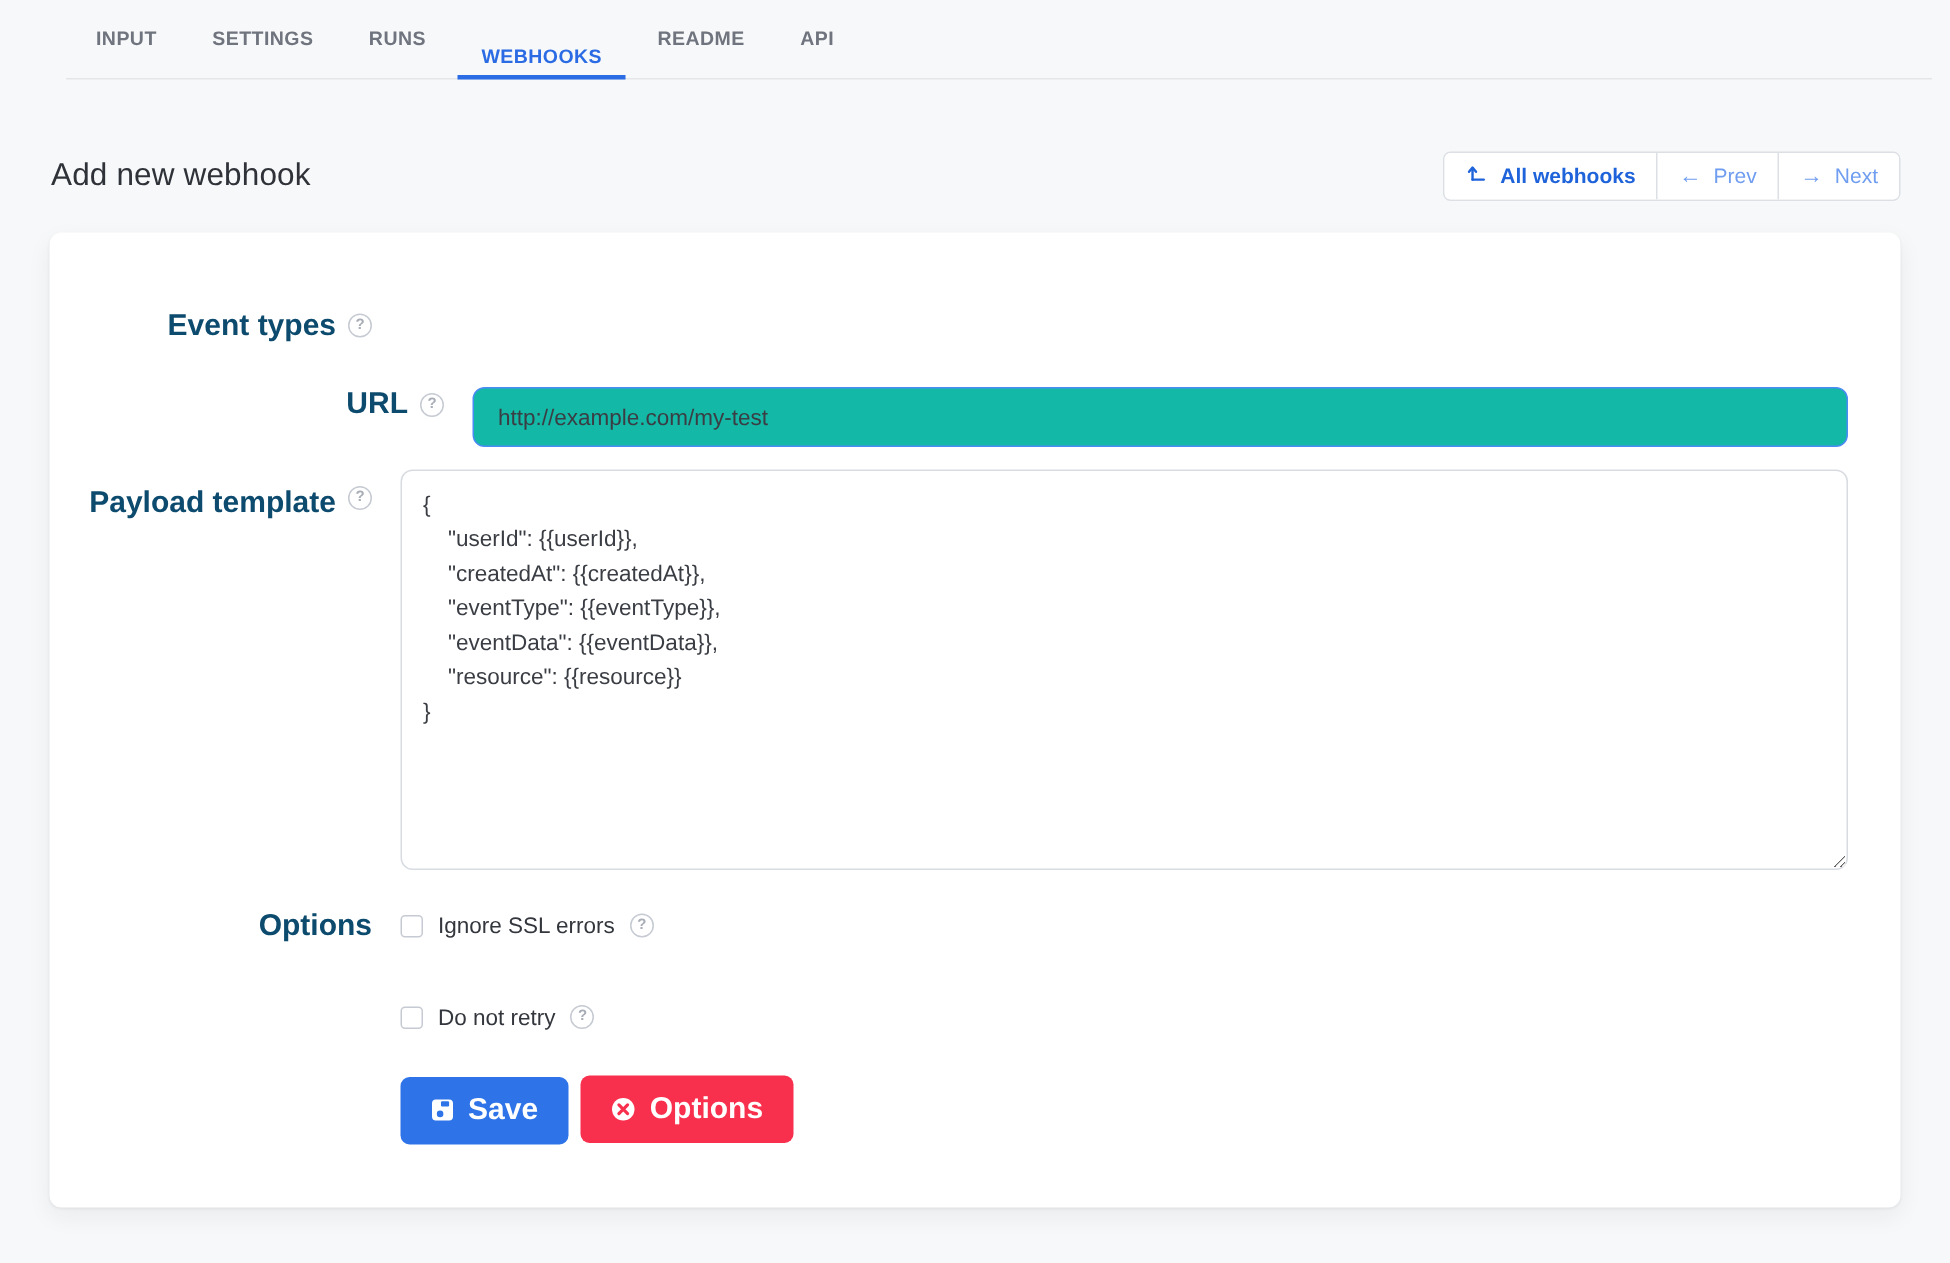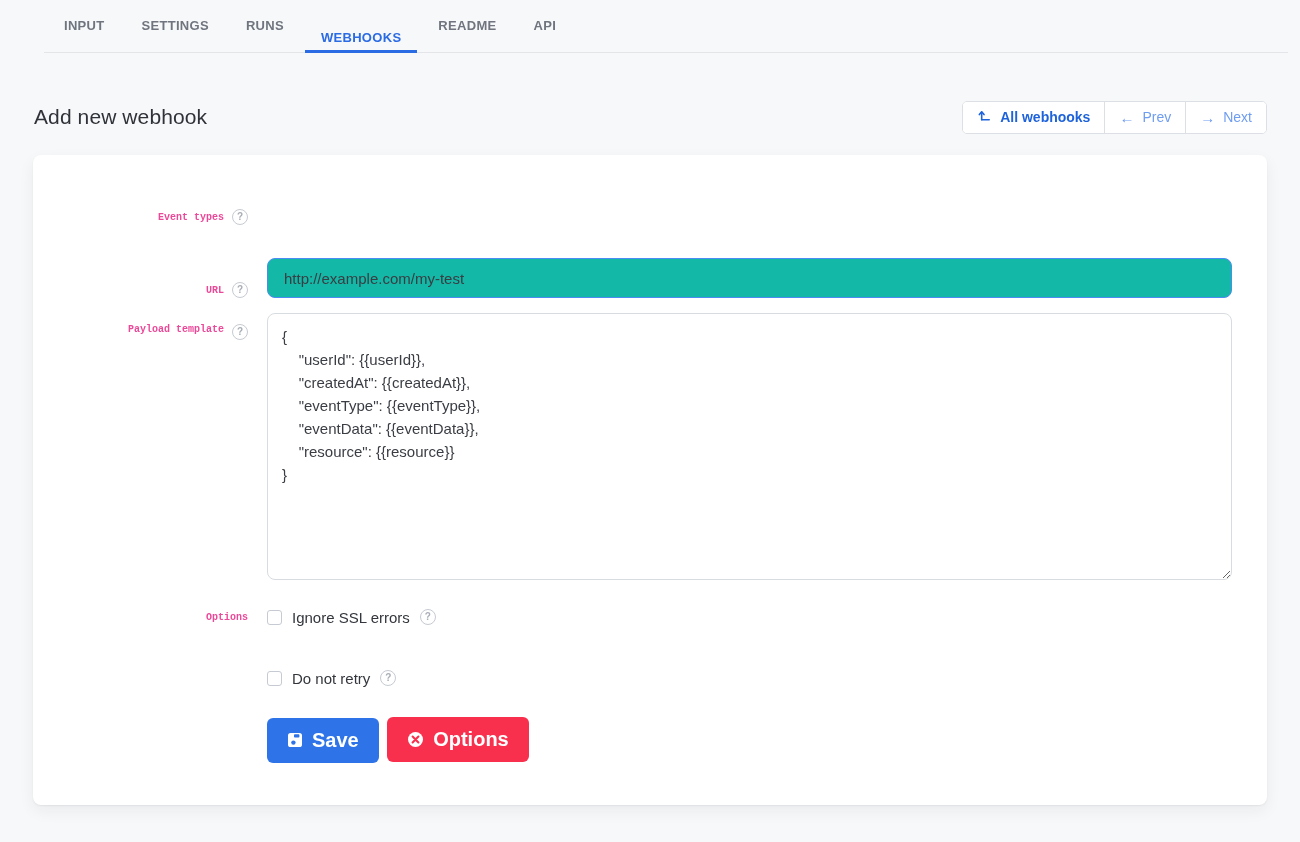--- a/index.html
+++ b/index.html
@@ -57,31 +57,31 @@
     position:absolute; left:33px; top:155px; width:1234px; height:650px;
     background:#ffffff; border-radius:8px;
     box-shadow:0 1px 2px rgba(0,0,0,0.06), 0 6px 16px rgba(35,40,60,0.06);
   }
   .row { position:absolute; left:0; right:0; display:flex; }
   .label-cell {
     width:234px; flex:0 0 234px;
     display:flex; align-items:center; justify-content:flex-end;
     gap:8px; padding-right:19px;
   }
-  .field-label { font-size:10px; font-weight:700; color:#ec4899;font-family:Liberation Mono, monospace; }
+  .field-label { font-size:20px; font-weight:700; color:#0c4a6e; }
   .help-icon {
     width:16px; height:16px; border-radius:50%;
     border:1px solid #c6cad2; color:#a8adb6;
     font-size:10px; font-weight:700; line-height:14px; text-align:center;
     flex:0 0 16px;
   }
   .control-cell { flex:1; margin-right:35px; position:relative; }
 
   .row-event   { top:42px;  height:40px; align-items:center; }
-  .row-url     { top:103px; height:40px; align-items:flex-end; }
+  .row-url     { top:103px; height:40px; align-items:flex-start;padding-left:48px; }
   .row-payload { top:158px; height:267px; }
   .row-payload .label-cell { align-items:flex-start; padding-top:11px; }
   .row-opt1    { top:450px; height:24px; align-items:center; }
   .row-opt2    { top:511px; height:24px; align-items:center; }
   .row-buttons { top:562px; height:45px; }
 
   .select-box {
     height:40px; width:100%;
     border:1px solid #d8dce1; border-radius:8px; background:#fff;
     display:flex; align-items:center;

